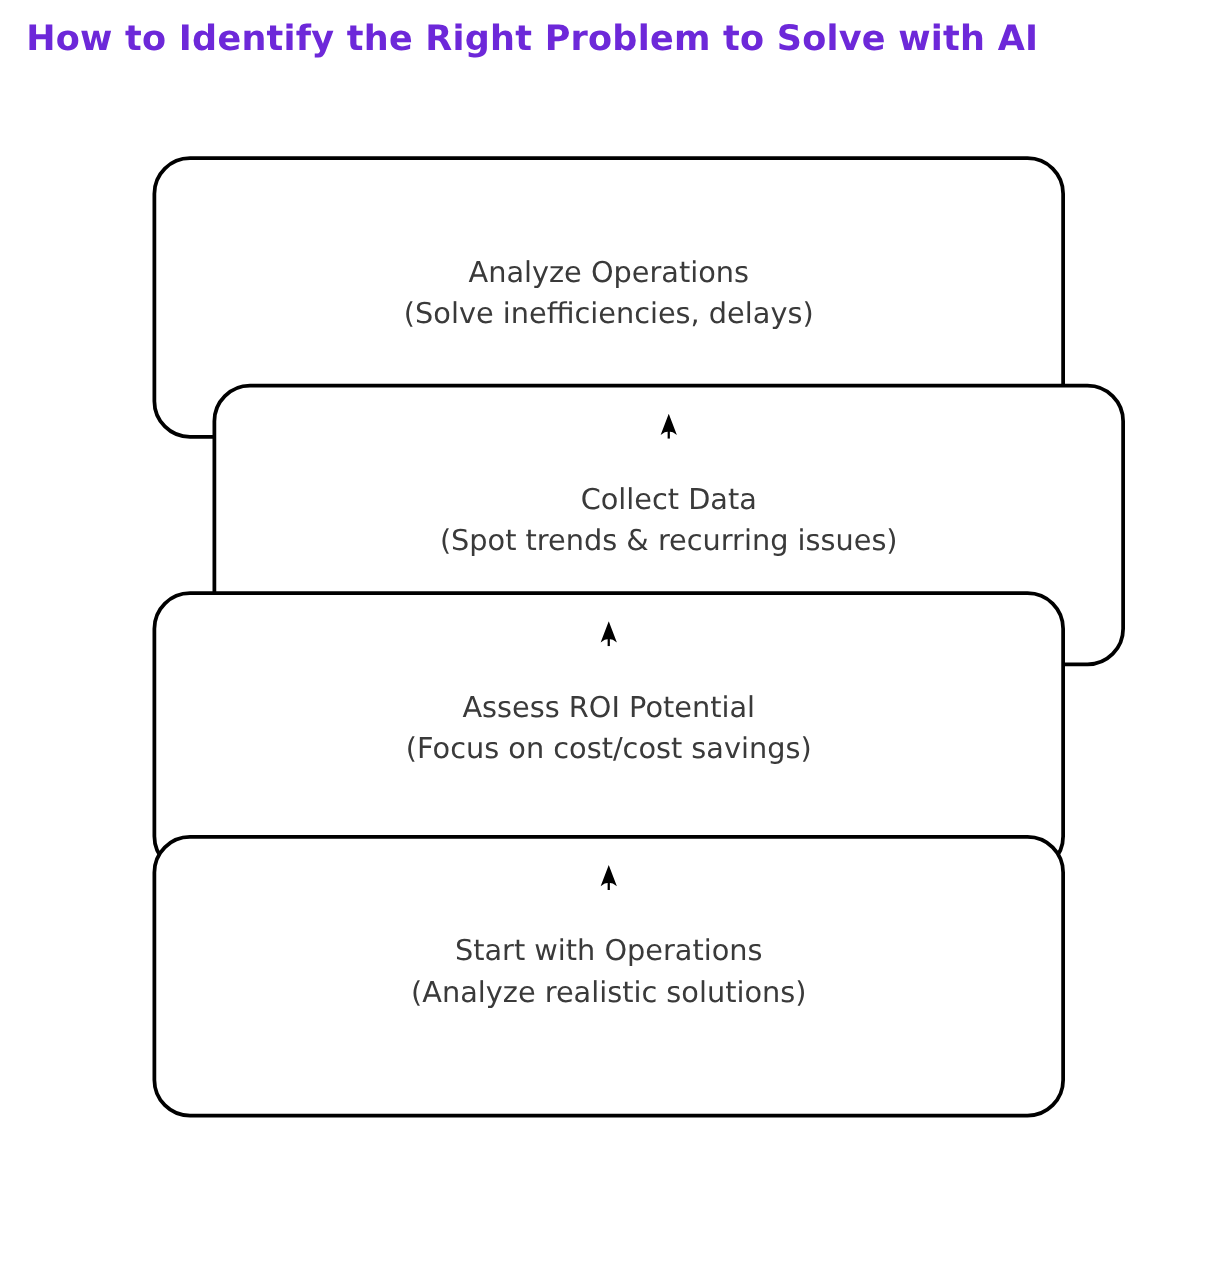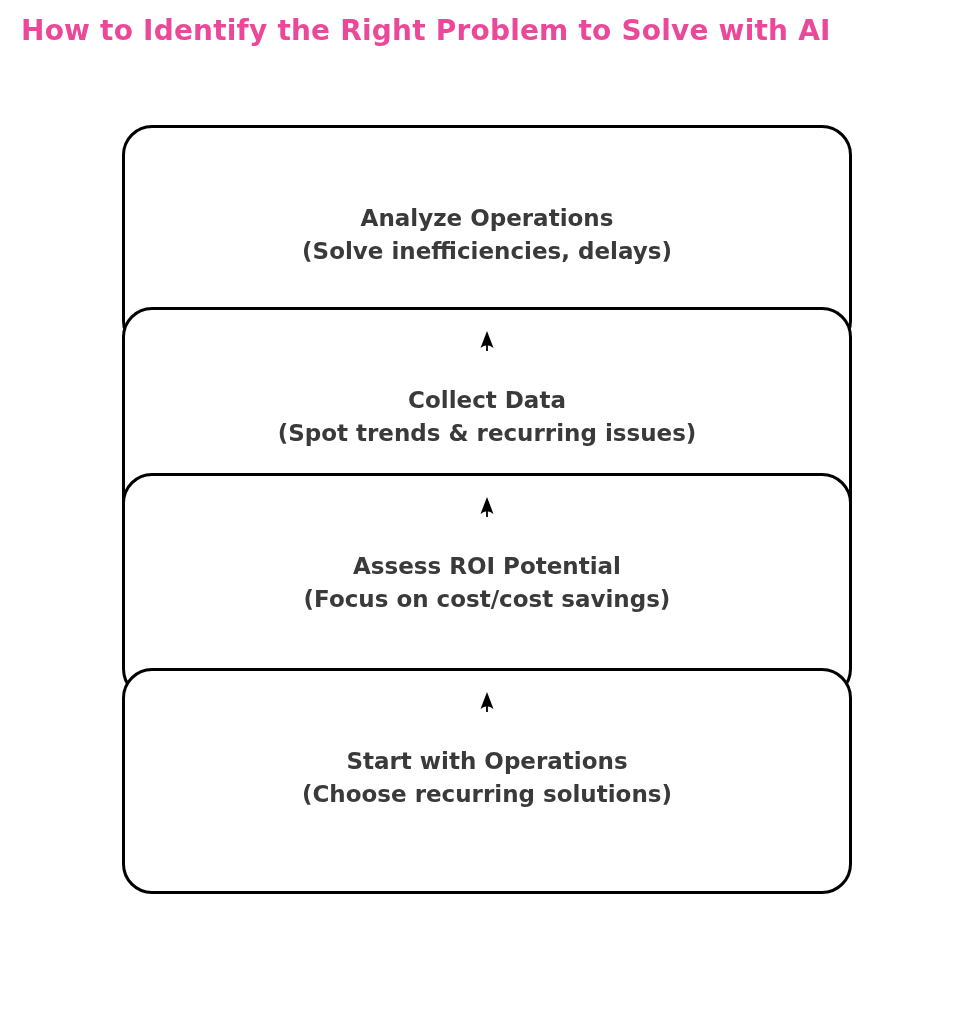--- a/index.html
+++ b/index.html
@@ -13,21 +13,21 @@
     position: relative;
     font-family: "DejaVu Sans", sans-serif;
     overflow: hidden;
   }
   .page-title {
     position: absolute;
     left: 21px;
     top: 14px;
     font-size: 28px;
     font-weight: bold;
-    color: #ec4899;
+    color: #6d28d9;
     white-space: nowrap;
     letter-spacing: 0.2px;
   }
   .step-box {
     position: absolute;
     left: 122px;
     width: 730px;
     height: 226px;
     box-sizing: border-box;
     background: #ffffff;
@@ -43,27 +43,27 @@
     line-height: 0;
   }
   .step-text {
     position: absolute;
     top: 50%;
     left: 0;
     width: 100%;
     transform: translateY(-54%);
     text-align: center;
     color: #3a3a3a;
-    font-weight: bold;
+    font-weight: normal;
     font-size: 23px;
     line-height: 33px;
   }
   
   #box-0 { top: 125px; z-index: 1; }
-  #box-1 { top: 307px; z-index: 2; }
+  #box-1 { top: 307px; z-index: 2; margin-left: 48px; }
   #box-2 { top: 473px; z-index: 3; }
   #box-3 { top: 668px; z-index: 4; }
 </style>
 </head>
 <body>
 
 <div class="page-title">How to Identify the Right Problem to Solve with AI</div>
 
 <div class="step-box" id="box-0">
   <div class="step-text">
@@ -100,15 +100,15 @@
 
 <div class="step-box" id="box-3">
   <div class="arrow-wrap">
     <svg width="14" height="20" viewBox="0 0 14 20">
       <path d="M7 0 L13.5 17 Q7 11.5 0.5 17 Z" fill="#000000"></path>
       <rect x="6.1" y="12" width="1.8" height="8" fill="#000000"></rect>
     </svg>
   </div>
   <div class="step-text">
     <div>Start with Operations</div>
-    <div>(Choose recurring solutions)</div>
+    <div>(Analyze realistic solutions)</div>
   </div>
 </div>
 
 </body></html>

